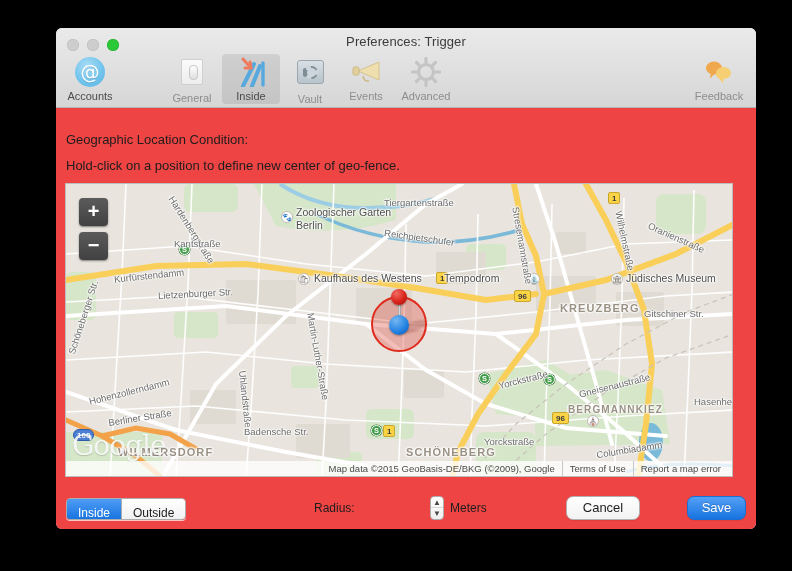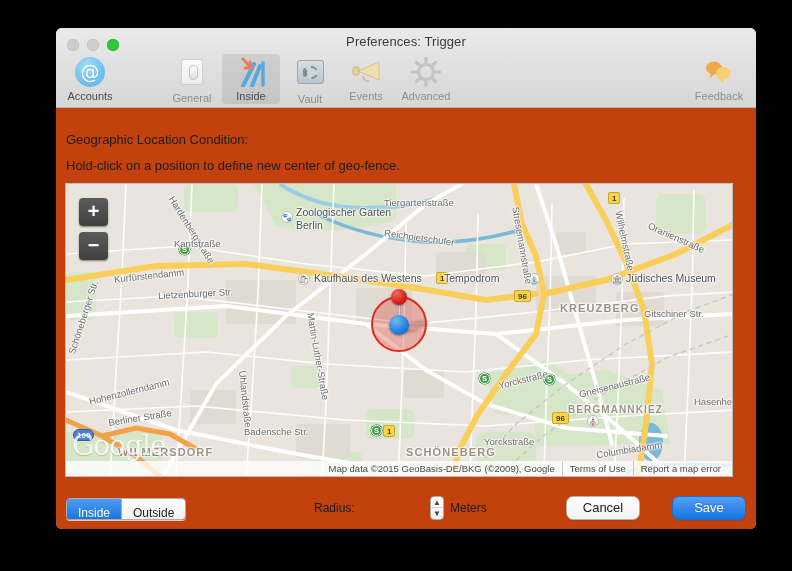--- a/index.html
+++ b/index.html
@@ -97,21 +97,21 @@
   
   .ic-events { width: 32px; height: 30px; margin: 0 auto; position: relative; }
   
   .ic-advanced { width: 30px; height: 30px; margin: 0 auto; position: relative; }
   
   .ic-feedback { width: 34px; height: 30px; margin: 0 auto; position: relative; }
 
   
   .content {
     position: absolute; left: 0; right: 0; top: 80px; bottom: 0;
-    background: #c2410c;
+    background: #ef4444;
   }
   .label-title {
     position: absolute; left: 10px; top: 24px;
     font-size: 13px; color: #1d1d1d;
   }
   .label-hint {
     position: absolute; left: 10px; top: 50px;
     font-size: 13px; color: #1d1d1d;
   }
 
@@ -266,21 +266,21 @@
   .btn {
     position: absolute; top: 5px; height: 24px;
     border-radius: 7px; font-size: 13px; line-height: 22px;
     text-align: center; color: #1d1d1d;
     border: 1px solid #b0b0b0;
     background: linear-gradient(to bottom,#ffffff,#f2f2f2);
     box-shadow: 0 1px 1px rgba(0,0,0,0.07);
   }
   .btn.cancel { right: 116px; width: 74px; }
   .btn.save {
-    right: 10px; width: 74px; color: #fff;
+    right: 10px; width: 59px; color: #fff;
     border-color: #1a6fd4;
     background: linear-gradient(to bottom,#54a0f6,#1773e0);
     text-shadow: 0 -1px 0 rgba(0,0,0,0.18);
   }
 </style>
 </head>
 <body>
 
 <div id="root">
   <div class="window">

